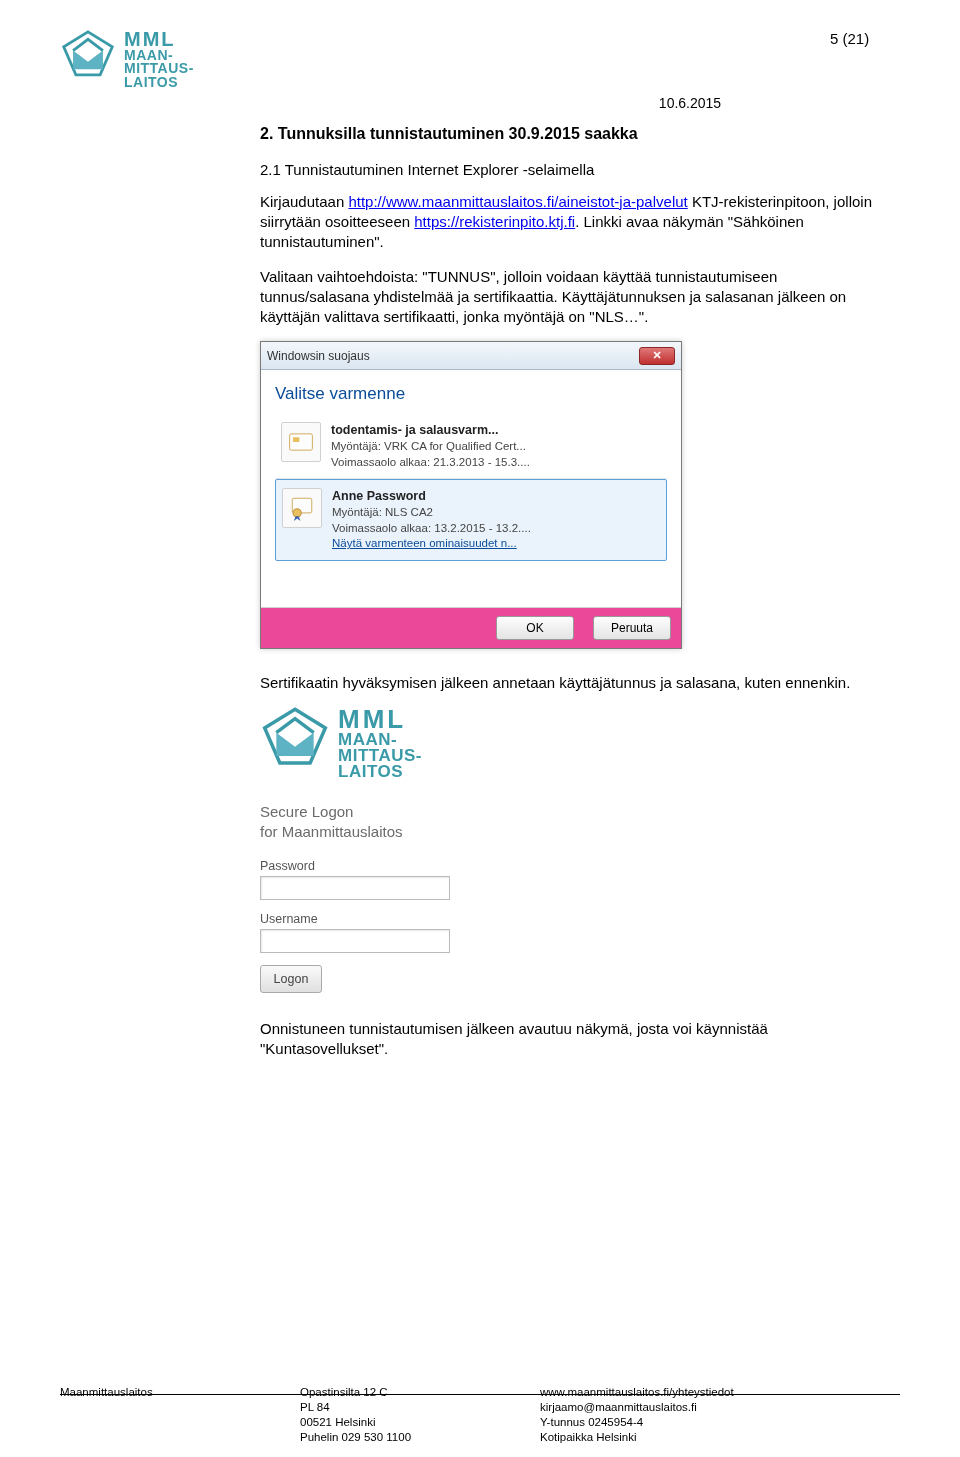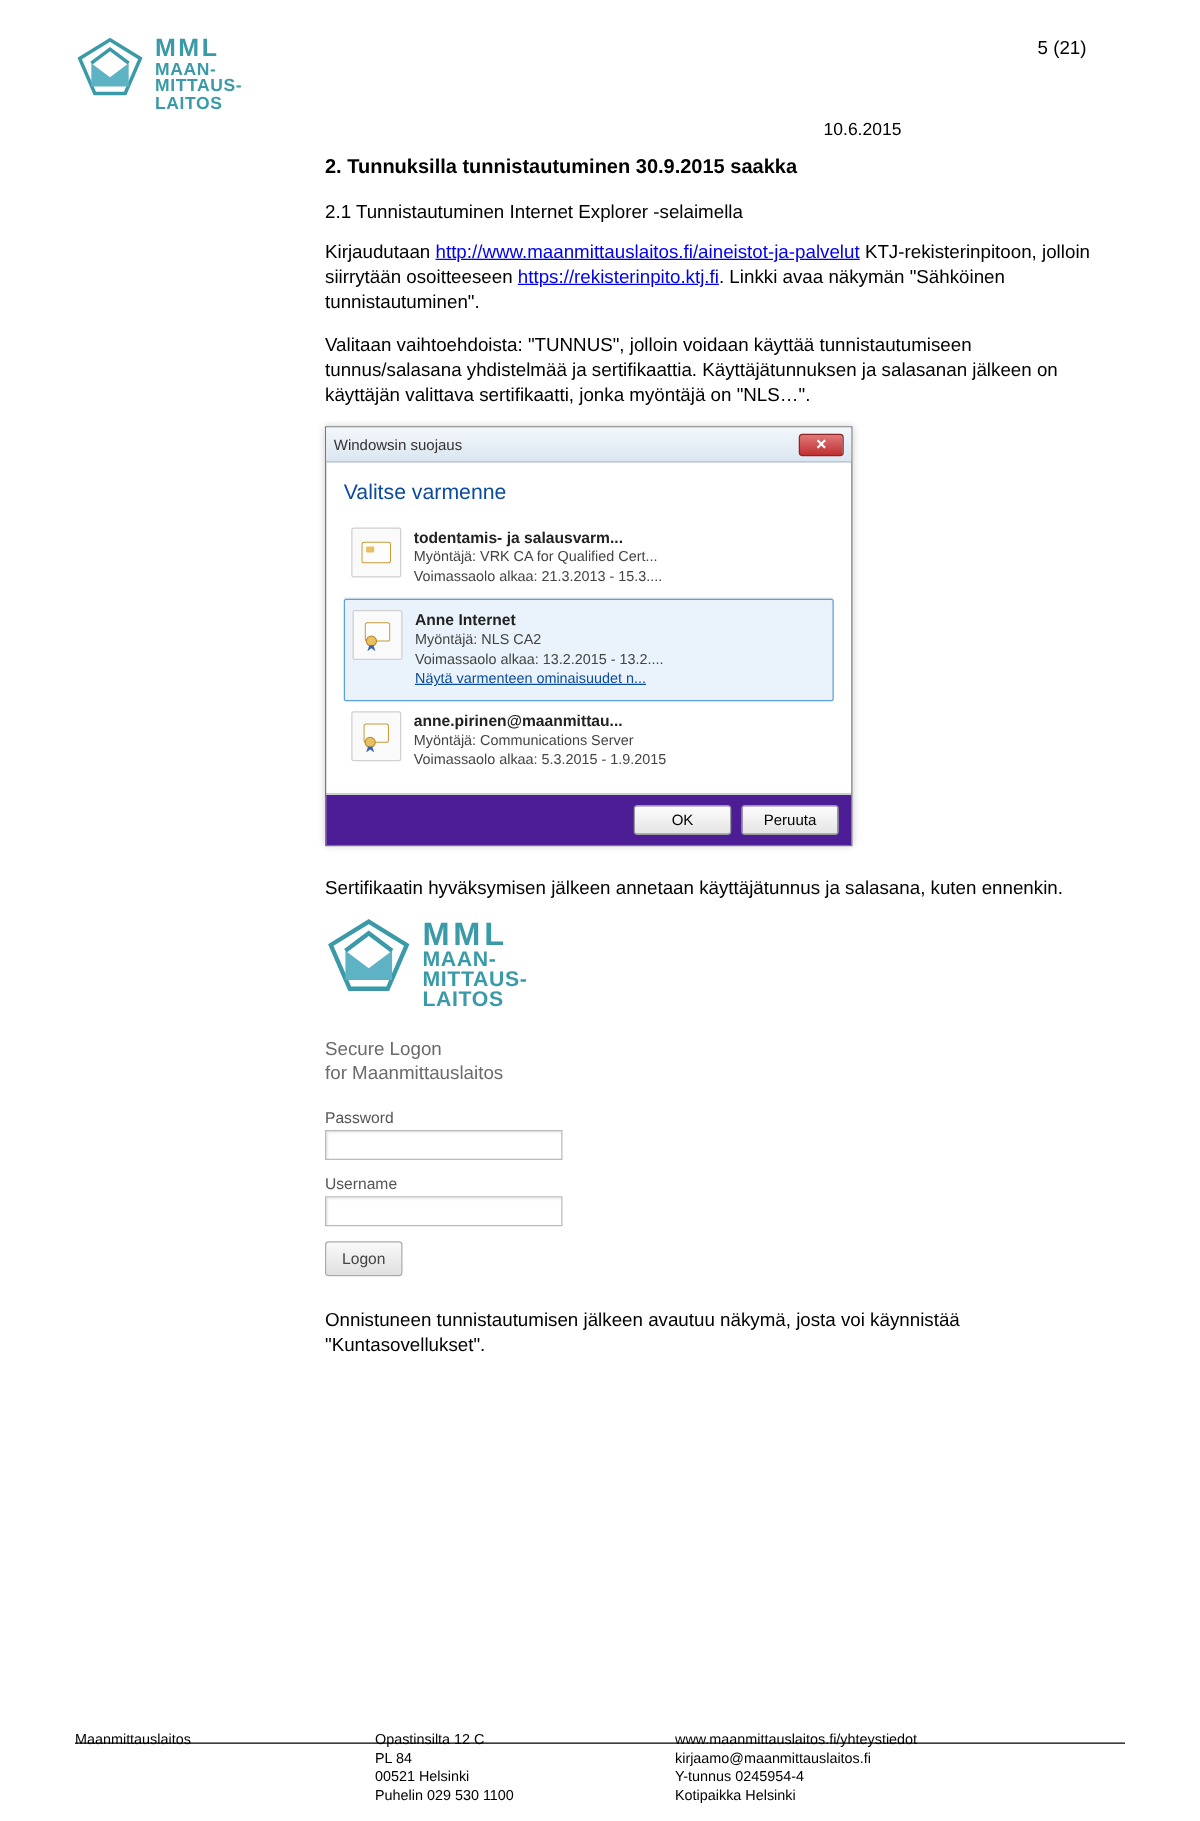--- a/index.html
+++ b/index.html
@@ -81,24 +81,24 @@
     border-radius: 2px;
     display: flex; align-items: center; justify-content: center;
     flex-shrink: 0;
   }
   .cert-icon svg { width: 26px; height: 26px; }
   .cert-text { line-height: 1.35; color: #444; }
   .cert-text .c-title { font-weight: bold; color: #222; font-size: 12.5px; }
   .cert-text .c-line { font-size: 11.5px; }
   .cert-text .c-link { color: #0a4b9a; text-decoration: underline; font-size: 11.5px; cursor: pointer; }
   .win-footer {
-    background: #4c1d95;
+    background: #ec4899;
     border-top: 1px solid #d0d0d0;
     padding: 8px 10px;
-    display: flex; justify-content: flex-end; gap: 8px;
+    display: flex; justify-content: flex-end; gap: 19px; margin-top: 36px;
   }
   .win-btn {
     min-width: 78px; height: 24px;
     border: 1px solid #999;
     background: linear-gradient(#fdfdfd,#e4e4e4);
     border-radius: 3px;
     font-size: 12px;
     display: flex; align-items: center; justify-content: center;
   }
 
@@ -211,41 +211,27 @@
 
         <div class="cert-item selected">
           <div class="cert-icon">
             <svg viewBox="0 0 32 32">
                 <rect x="4" y="4" width="24" height="18" rx="2" fill="#fdfdfd" stroke="#c79a3a"></rect>
                 <circle cx="10" cy="22" r="5" fill="#e8c060" stroke="#b88020"></circle>
                 <path d="M8 26 L6 32 L10 29 L14 32 L12 26" fill="#3a64b0"></path>
               </svg>
           </div>
           <div class="cert-text">
-            <div class="c-title">Anne Internet</div>
+            <div class="c-title">Anne Password</div>
             <div class="c-line">Myöntäjä: NLS CA2</div>
             <div class="c-line">Voimassaolo alkaa: 13.2.2015 - 13.2....</div>
             <div class="c-link">Näytä varmenteen ominaisuudet n...</div>
           </div>
         </div>
 
-        <div class="cert-item">
-          <div class="cert-icon">
-            <svg viewBox="0 0 32 32">
-                <rect x="4" y="4" width="24" height="18" rx="2" fill="#fdfdfd" stroke="#c79a3a"></rect>
-                <circle cx="10" cy="22" r="5" fill="#e8c060" stroke="#b88020"></circle>
-                <path d="M8 26 L6 32 L10 29 L14 32 L12 26" fill="#3a64b0"></path>
-              </svg>
-          </div>
-          <div class="cert-text">
-            <div class="c-title">anne.pirinen@maanmittau...</div>
-            <div class="c-line">Myöntäjä: Communications Server</div>
-            <div class="c-line">Voimassaolo alkaa: 5.3.2015 - 1.9.2015</div>
-          </div>
-        </div>
 
       </div>
     </div>
     <div class="win-footer">
       <div class="win-btn">OK</div>
       <div class="win-btn">Peruuta</div>
     </div>
   </div>
 
   <p>Sertifikaatin hyväksymisen jälkeen annetaan käyttäjätunnus ja salasana, kuten ennenkin.</p>

